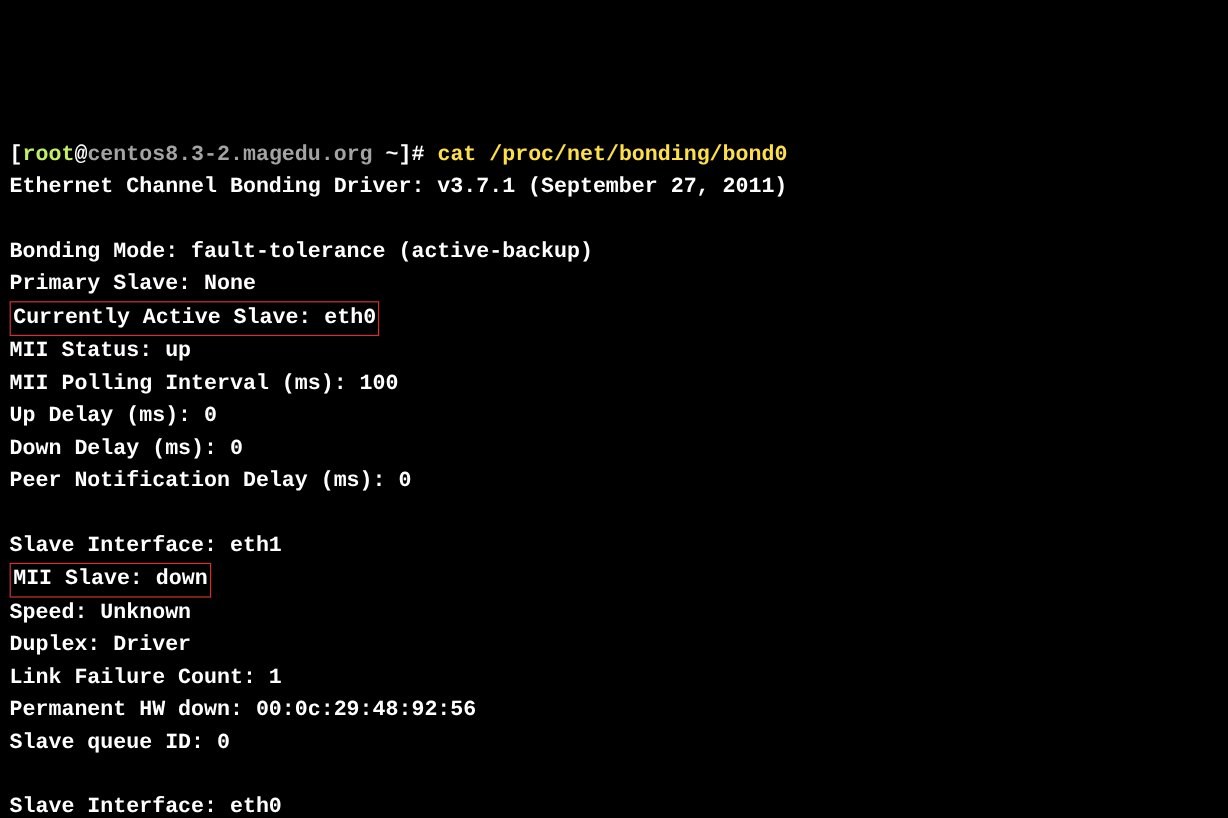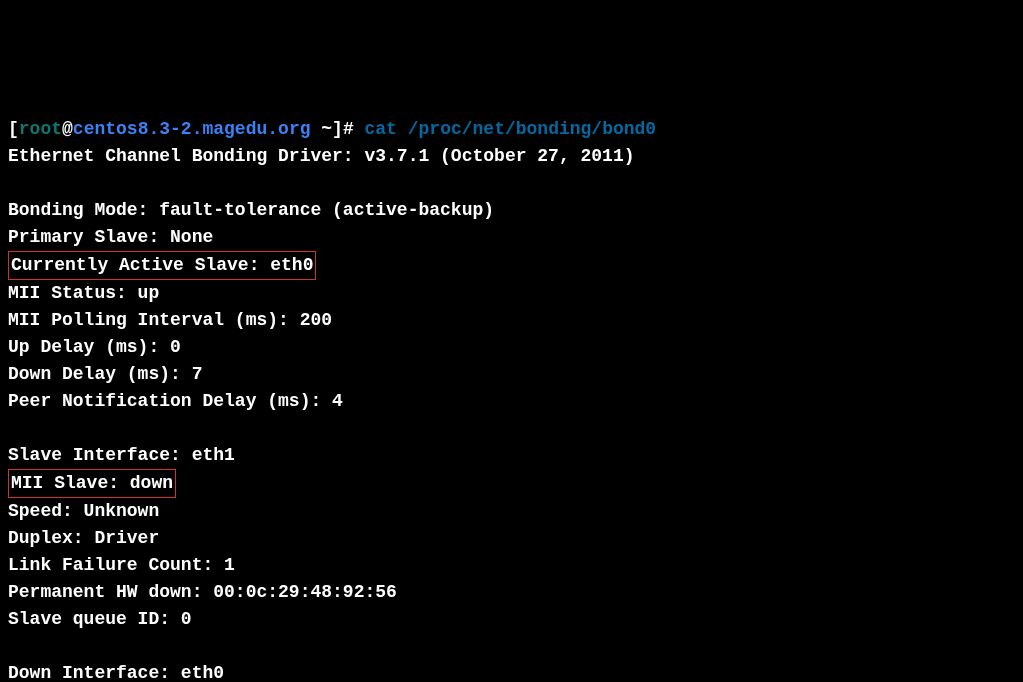--- a/index.html
+++ b/index.html
@@ -7,58 +7,58 @@
       color: #fff;
       font-family: "Courier New", Consolas, monospace;
       font-size: 18px;
       line-height: 1.5;
       margin: 0;
       padding: 8px;
       font-weight: bold;
       white-space: pre;
     }
     .prompt-bracket { color: #fff; }
-    .prompt-user { color: #0f766e; }
+    .prompt-user { color: #bef264; }
     .prompt-at { color: #fff; }
-    .prompt-host { color: #3b82f6; }
+    .prompt-host { color: #a3a3a3; }
     .prompt-path { color: #fff; }
     .prompt-hash { color: #fff; }
-    .cmd { color: #0369a1; }
+    .cmd { color: #fde047; }
     .highlight-box {
       border: 1px solid #cc3333;
       display: inline-block;
       padding: 0 2px;
     }
   </style>
 </head>
 <body>
 
 
 
 <div><span><span class="prompt-bracket">[</span><span class="prompt-user">root</span><span class="prompt-at">@</span><span class="prompt-host">centos8.3-2.magedu.org</span><span class="prompt-path"> ~</span><span class="prompt-bracket">]</span><span class="prompt-hash"># </span><span class="cmd">cat /proc/net/bonding/bond0</span></span>
-<span>Ethernet Channel Bonding Driver: v3.7.1 (October 27, 2011)</span>
+<span>Ethernet Channel Bonding Driver: v3.7.1 (September 27, 2011)</span>
 <span> </span>
 <span>Bonding Mode: fault-tolerance (active-backup)</span>
 <span>Primary Slave: None</span>
 <span class="highlight-box"><span>Currently Active Slave: eth0</span></span>
 <span>MII Status: up</span>
-<span>MII Polling Interval (ms): 200</span>
+<span>MII Polling Interval (ms): 100</span>
 <span>Up Delay (ms): 0</span>
-<span>Down Delay (ms): 7</span>
-<span>Peer Notification Delay (ms): 4</span>
+<span>Down Delay (ms): 0</span>
+<span>Peer Notification Delay (ms): 0</span>
 <span> </span>
 <span>Slave Interface: eth1</span>
 <span class="highlight-box"><span>MII Slave: down</span></span>
 <span>Speed: Unknown</span>
 <span>Duplex: Driver</span>
 <span>Link Failure Count: 1</span>
 <span>Permanent HW down: 00:0c:29:48:92:56</span>
 <span>Slave queue ID: 0</span>
 <span> </span>
-<span>Down Interface: eth0</span>
+<span>Slave Interface: eth0</span>
 
 
 
 
 
 </div>
 
 
 
 

